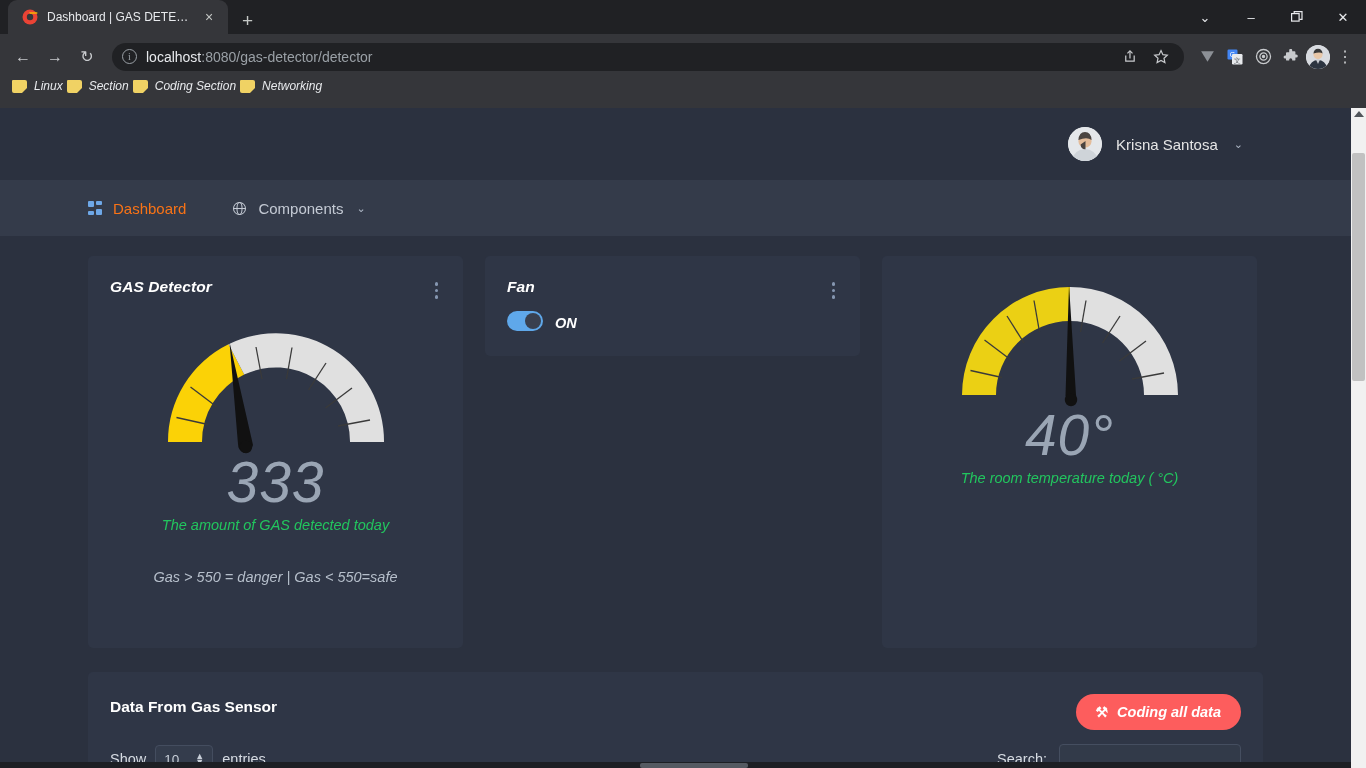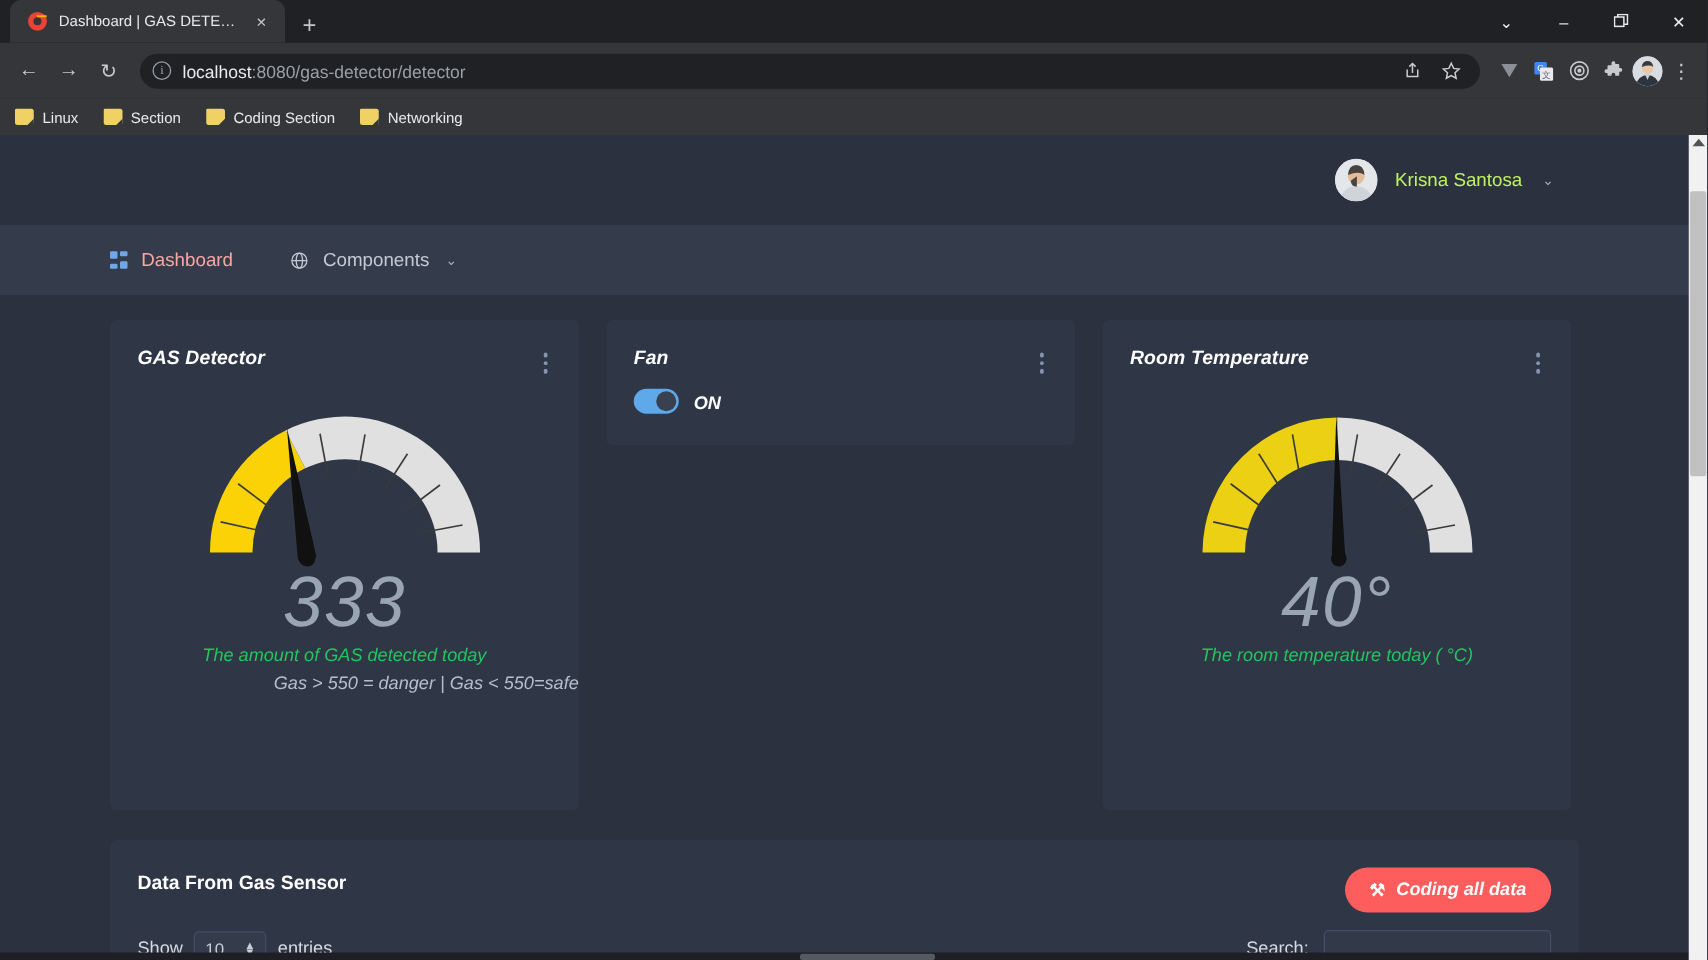--- a/index.html
+++ b/index.html
@@ -60,22 +60,22 @@
   .tb-icon {
     width: 26px; height: 26px; display: flex; align-items: center; justify-content: center;
     color: #c8cacd;
   }
   .avatar-tb {
     width: 24px; height: 24px; border-radius: 50%; overflow: hidden;
     background: #e3e5e8; flex: 0 0 24px; position: relative;
   }
 
   .bookmarks {
-    height: 29px; background: #35363a; display: flex; align-items: center;
-    padding: 0 12px; gap: 20px; flex: 0 0 29px;
+    height: 29px; background: #35363a; display: flex; align-items: flex-start;
+    padding: 0 12px; gap: 4px; flex: 0 0 29px; font-style: italic;
   }
   .bm { display: flex; align-items: center; gap: 7px; }
   .bm-folder {
     width: 15px; height: 13px; background: #f0d264; border-radius: 1px 2px 2px 2px;
     position: relative; flex: 0 0 15px;
   }
   .bm-folder:after {
     content: ''; position: absolute; right: 0; bottom: 0;
     border-width: 0 0 5px 5px; border-style: solid; border-color: transparent transparent #35363a transparent;
   }
@@ -89,29 +89,29 @@
 
   .app-header {
     height: 72px; background: #2b313f; display: flex; align-items: center;
     justify-content: flex-end; padding: 0 108px 0 0;
   }
   .user-chip { display: flex; align-items: center; gap: 14px; }
   .avatar-app {
     width: 34px; height: 34px; border-radius: 50%; background: #dfe3e6;
     overflow: hidden; position: relative; flex: 0 0 34px;
   }
-  .user-name { color: #bef264; font-size: 15px; }
+  .user-name { color: #e5e5e5; font-size: 15px; }
   .chev { color: #aeb8c6; font-size: 11px; margin-left: 2px; }
 
   .nav-bar {
     height: 56px; background: #343b4a; display: flex; align-items: center;
     padding-left: 88px; gap: 46px;
   }
   .nav-item { display: flex; align-items: center; gap: 11px; font-size: 15px; }
-  .nav-item.active { color: #fca5a5; }
+  .nav-item.active { color: #f97316; }
   .nav-item.plain { color: #c4cad4; }
   .grid-icon { display: grid; grid-template-columns: 6px 6px; grid-template-rows: 6px 6px; gap: 2px; }
   .grid-icon i { background: #6ea8e8; display: block; border-radius: 1px; }
   .grid-icon i:nth-child(2) { height: 4px; align-self: start; }
   .grid-icon i:nth-child(3) { height: 4px; align-self: end; }
   .globe-icon { width: 15px; height: 15px; color: #c4cad4; }
 
   .content { padding: 0 88px; }
 
   .cards-row { display: flex; gap: 22px; padding-top: 20px; align-items: flex-start; font-style: italic; }
@@ -128,21 +128,21 @@
   .card-title { color: #ffffff; font-size: 15.5px; font-weight: bold; letter-spacing: .1px; }
   .kebab { display: flex; flex-direction: column; gap: 3px; padding: 4px 3px; }
   .kebab i { width: 3.5px; height: 3.5px; border-radius: 50%; background: #8596b0; display: block; }
 
   .gauge-wrap { display: flex; justify-content: center; margin-top: 14px; }
   .readout {
     text-align: center; color: #9aa5b4; font-size: 57px; font-weight: 300;
     margin-top: -8px; letter-spacing: 1px;
   }
   .caption { text-align: center; color: #22c55e; font-size: 14.5px; margin-top: 2px; }
-  .sub-caption { text-align: right; color: #b6bfcb; font-size: 14.5px; margin-top: 6px; }
+  .sub-caption { text-align: center; color: #b6bfcb; font-size: 14.5px; margin-top: 36px; }
 
   .toggle-row { display: flex; align-items: flex-end; gap: 12px; padding: 8px 22px 0 22px; }
   .switch {
     width: 36px; height: 20px; border-radius: 10px; background: #5fa8ea;
     position: relative; flex: 0 0 36px;
   }
   .switch .knob {
     position: absolute; right: 2px; top: 2px; width: 16px; height: 16px;
     border-radius: 50%; background: #39404f;
   }
@@ -396,28 +396,20 @@
             </div>
             <div class="toggle-row">
               <span class="switch">
                   <span class="knob"></span>
                 </span>
               <span class="switch-label">ON</span>
             </div>
           </div>
 
           <div class="card card-temp">
-            <div class="card-head">
-              <span class="card-title">Room Temperature</span>
-              <span class="kebab">
-                  <i></i>
-                  <i></i>
-                  <i></i>
-                </span>
-            </div>
             <div class="gauge-wrap">
               <svg width="240" height="140" viewBox="0 0 240 140">
                 <path d="M12 125 A108 108 0 0 1 120 17 L120 51 A74 74 0 0 0 46 125 Z" fill="#ebd014"></path>
                 <path d="M120 17 A108 108 0 0 1 228 125 L194 125 A74 74 0 0 0 120 51 Z" fill="#e0e0e0"></path>
                 <g stroke="#3a3a3a" stroke-width="1.3">
                   <line x1="20.5" y1="100.5" x2="52" y2="107.5"></line>
                   <line x1="34.5" y1="70" x2="61" y2="90"></line>
                   <line x1="57" y1="46" x2="74" y2="73"></line>
                   <line x1="84" y1="30.5" x2="89.5" y2="62"></line>
                   <line x1="136" y1="30.5" x2="130.5" y2="62"></line>

